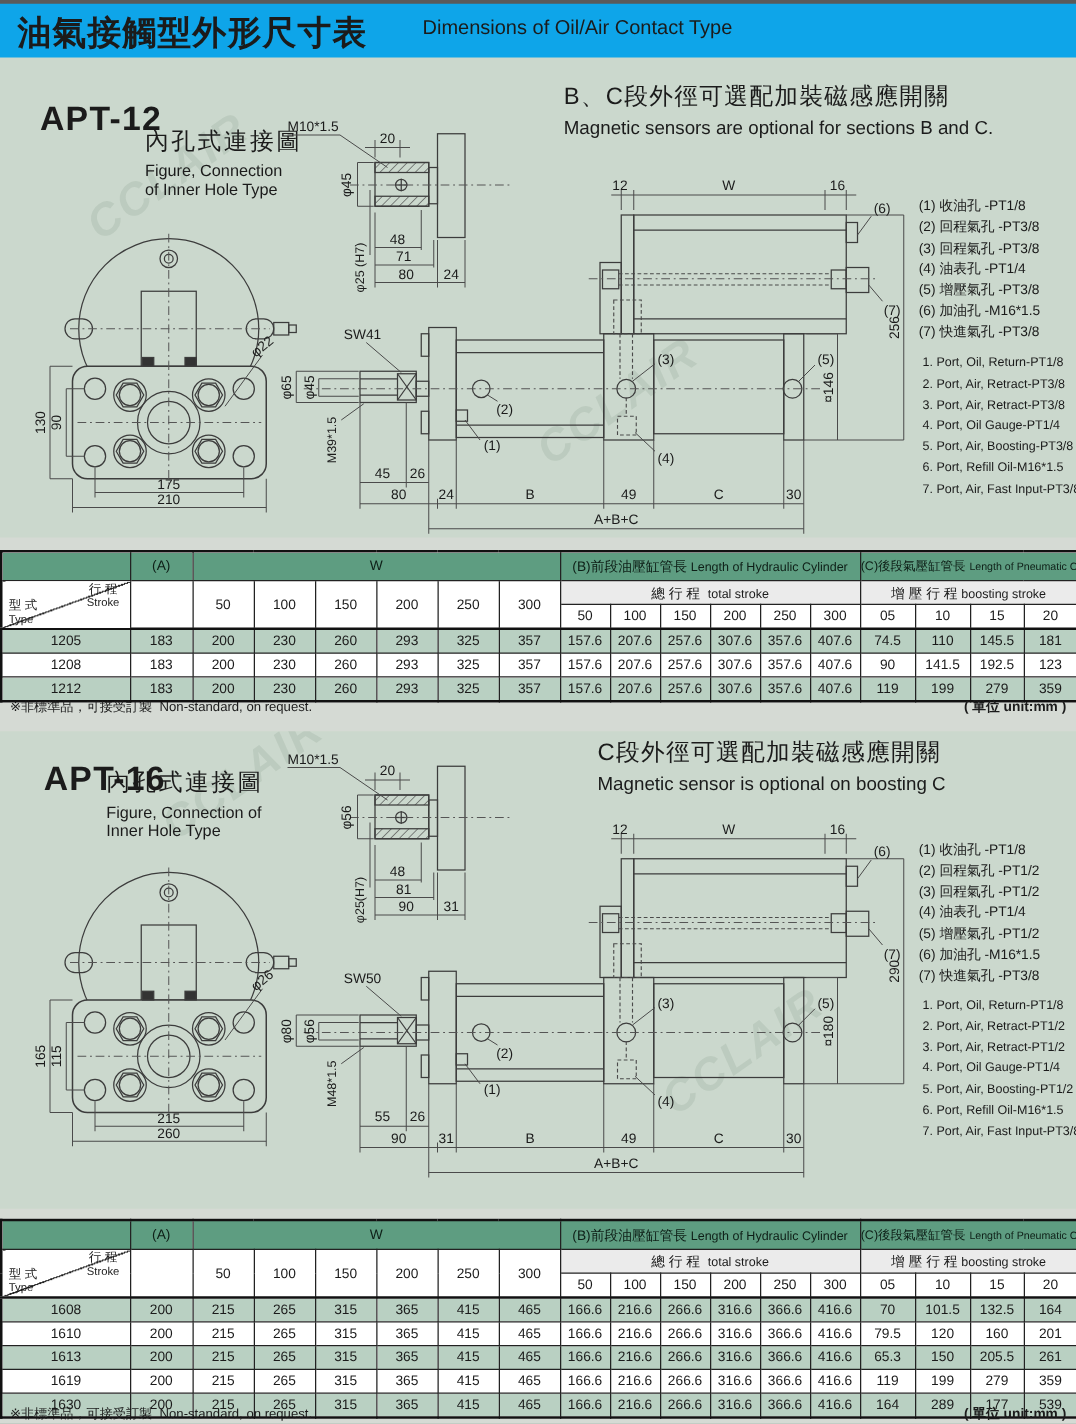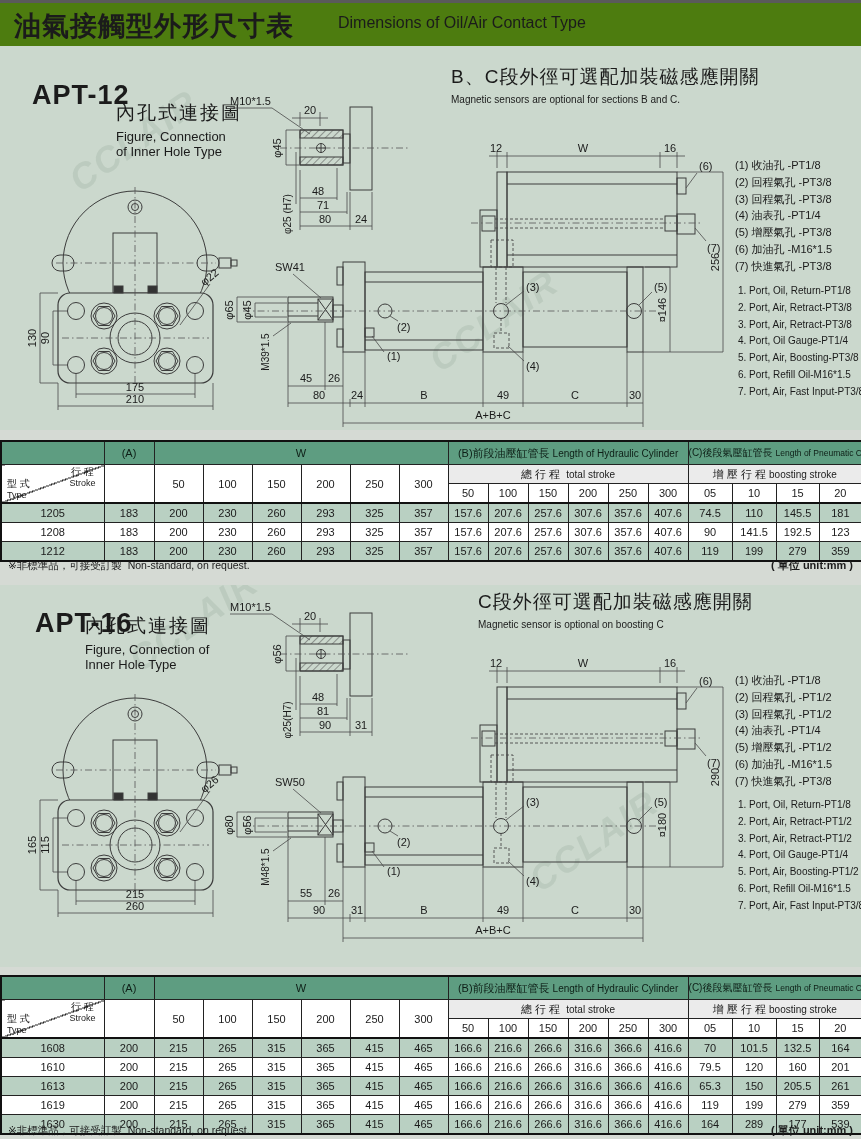--- a/index.html
+++ b/index.html
@@ -1,28 +1,28 @@
 <!DOCTYPE html>
 <html><head>
 <meta charset="utf-8">
 <style>
   html,body{margin:0;padding:0;background:#9aa39b;}
   #page{position:relative;width:861px;height:1139px;background:#cbd8cd;overflow:hidden;
         font-family:"Liberation Sans","DejaVu Sans",sans-serif;color:#1b1b1b;}
   .abs{position:absolute;}
   
-  .banner{position:absolute;left:0;top:0;width:861px;height:43px;background:#4d7c0f;border-top:3px solid #5a5a5a;}
+  .banner{position:absolute;left:0;top:0;width:861px;height:43px;background:#0ea5e9;border-top:3px solid #5a5a5a;}
   .banner .zh{position:absolute;left:14px;top:5px;font-size:27px;font-weight:bold;letter-spacing:1px;}
   .banner .en{position:absolute;left:338px;top:11px;font-size:16px;font-weight:normal;}
   
   .model{position:absolute;font-size:27px;font-weight:bold;letter-spacing:1px;margin-top:22px;}
   .inner-title .it-zh{font-size:19px;letter-spacing:2px;}
   .inner-title .it-en{font-size:13px;line-height:15px;margin-top:3px;}
   .sensor .s-zh{font-size:19px;letter-spacing:1px;}
-  .sensor .s-en{font-size:10px;margin-top:4px;}
+  .sensor .s-en{font-size:15px;margin-top:4px;}
   
   .ports{position:absolute;width:132px;}
   .ports .pline{white-space:nowrap;}
   .ports.pzh .pline{font-size:11px;line-height:16.8px;}
   .ports.pen .pline{font-size:10px;line-height:16.8px;}
   
   svg.draw{position:absolute;overflow:visible;}
   .ln{stroke:#3c3c3c;stroke-width:1;fill:none;}
   .lnf{stroke:#3c3c3c;stroke-width:1.2;}
   .dim{stroke:#4a4a4a;stroke-width:0.8;fill:none;}

